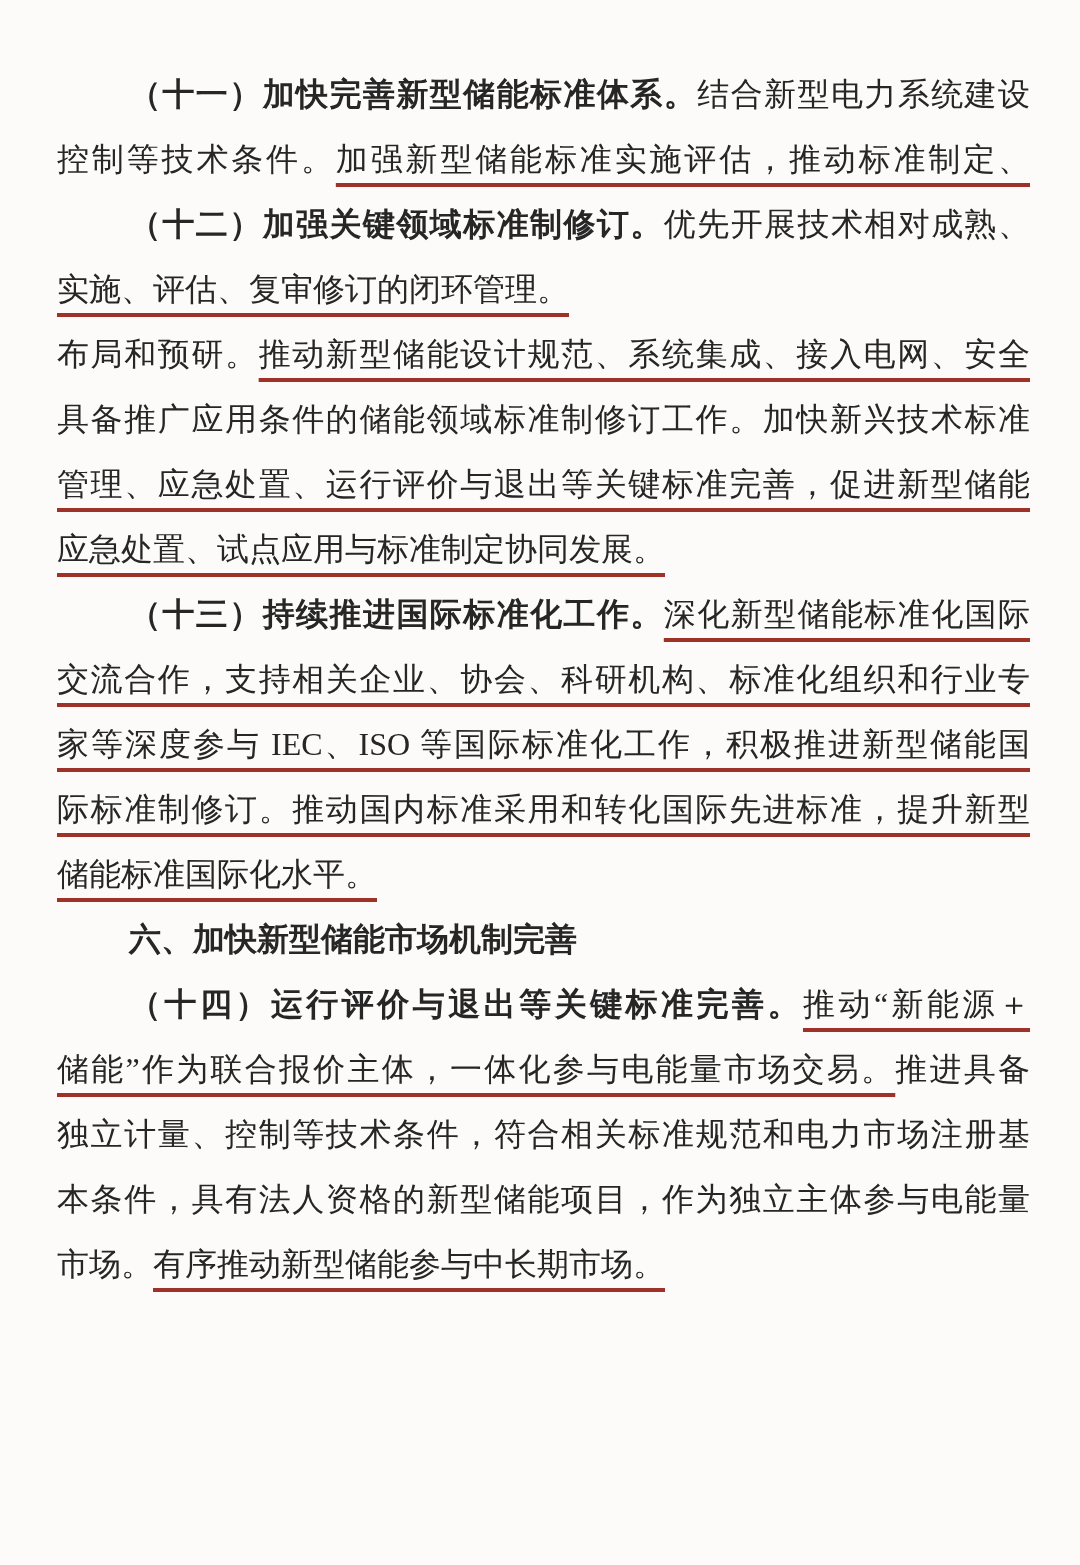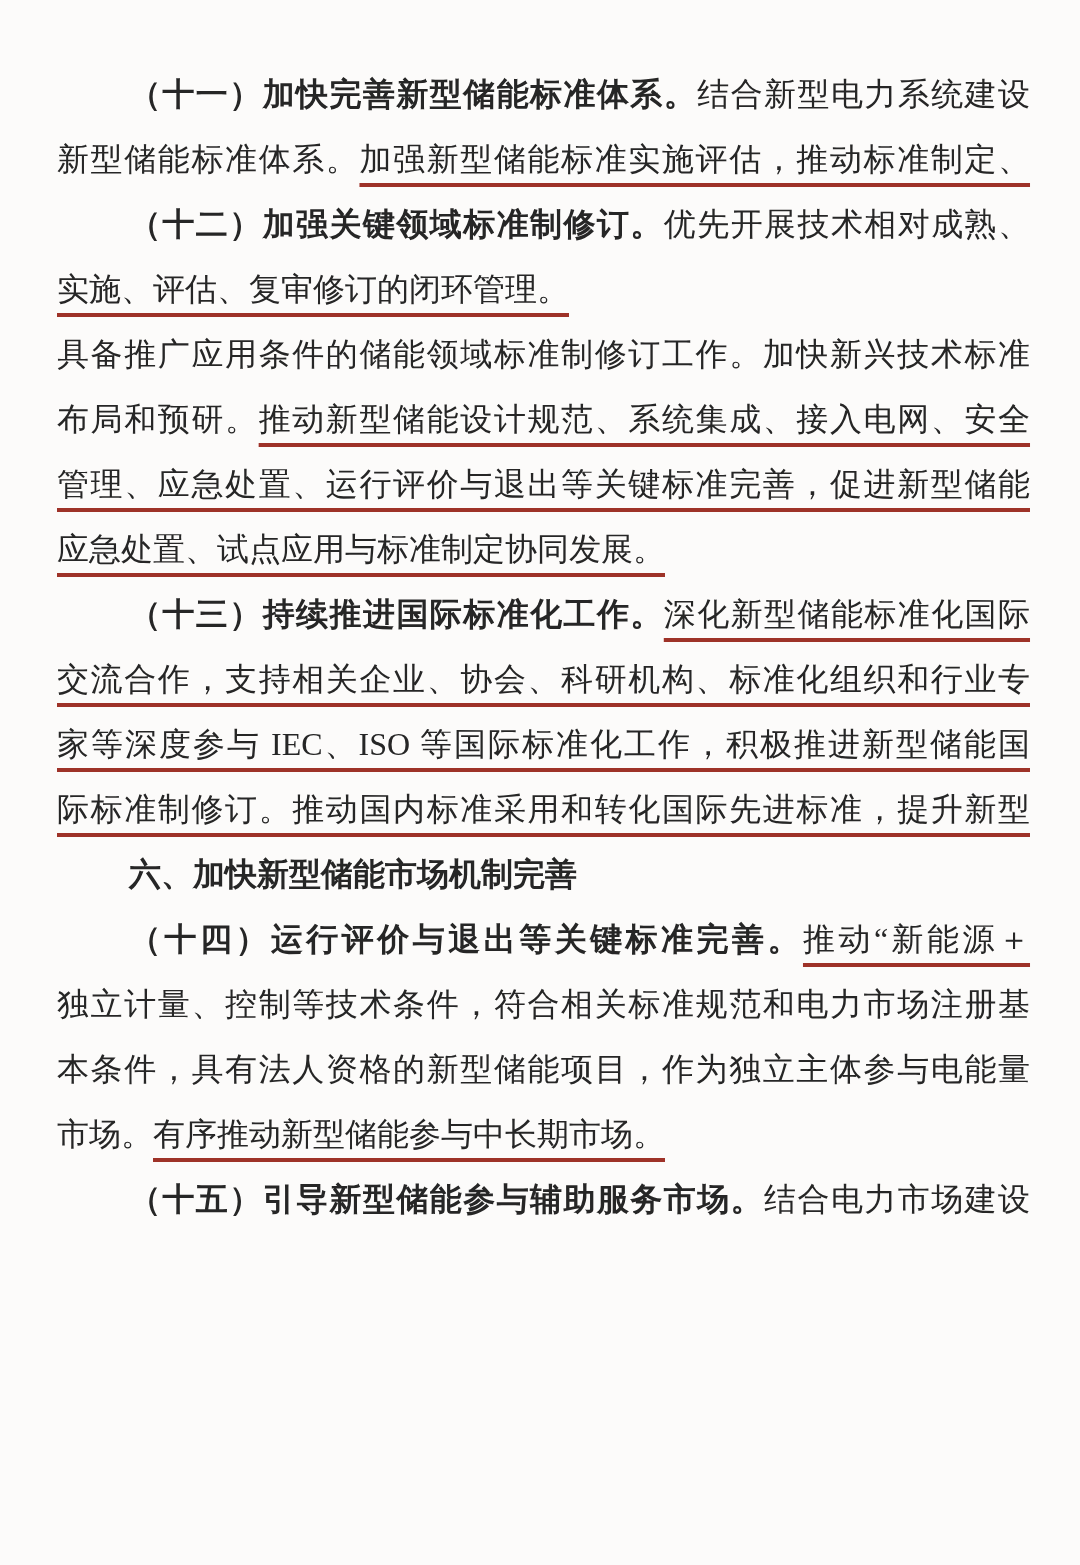--- a/index.html
+++ b/index.html
@@ -39,31 +39,32 @@
     text-underline-offset: 13px;
     text-decoration-skip-ink: none;
   }
 </style>
 </head>
 <body>
 
 <div class="page">
   <div>
       <div class="line justify indent"><span class="seg-bold">（十一）加快完善新型储能标准体系。</span><span class="">结合新型电力系统建设</span></div>
-      <div class="line justify"><span class="">新型储能标准体系。</span><span class=" u">加强新型储能标准实施评估，推动标准制定、</span></div>
+      <div class="line justify"><span class="">控制等技术条件。</span><span class=" u">加强新型储能标准实施评估，推动标准制定、</span></div>
       <div class="line justify indent"><span class="seg-bold">（十二）加强关键领域标准制修订。</span><span class="">优先开展技术相对成熟、</span></div>
       <div class="line"><span class=" u">实施、评估、复审修订的闭环管理。</span></div>
+      <div class="line justify"><span class="">布局和预研。</span><span class=" u">推动新型储能设计规范、系统集成、接入电网、安全</span></div>
       <div class="line justify"><span class="">具备推广应用条件的储能领域标准制修订工作。加快新兴技术标准</span></div>
-      <div class="line justify"><span class="">布局和预研。</span><span class=" u">推动新型储能设计规范、系统集成、接入电网、安全</span></div>
       <div class="line justify"><span class=" u">管理、应急处置、运行评价与退出等关键标准完善，促进新型储能</span></div>
       <div class="line"><span class=" u">应急处置、试点应用与标准制定协同发展。</span></div>
       <div class="line justify indent"><span class="seg-bold">（十三）持续推进国际标准化工作。</span><span class=" u">深化新型储能标准化国际</span></div>
       <div class="line justify"><span class=" u">交流合作，支持相关企业、协会、科研机构、标准化组织和行业专</span></div>
       <div class="line justify"><span class=" u">家等深度参与 IEC、ISO 等国际标准化工作，积极推进新型储能国</span></div>
       <div class="line justify"><span class=" u">际标准制修订。推动国内标准采用和转化国际先进标准，提升新型</span></div>
+      <div class="line"><span class=" u">储能标准国际化水平。</span></div>
       <div class="line indent"><span class="seg-bold">六、加快新型储能市场机制完善</span></div>
       <div class="line justify indent"><span class="seg-bold">（十四）运行评价与退出等关键标准完善。</span><span class=" u">推动“新能源＋</span></div>
+      <div class="line justify"><span class=" u">储能”作为联合报价主体，一体化参与电能量市场交易。</span><span class="">推进具备</span></div>
       <div class="line justify"><span class="">独立计量、控制等技术条件，符合相关标准规范和电力市场注册基</span></div>
       <div class="line justify"><span class="">本条件，具有法人资格的新型储能项目，作为独立主体参与电能量</span></div>
       <div class="line"><span class="">市场。</span><span class=" u">有序推动新型储能参与中长期市场。</span></div>
-      <div class="line justify indent"><span class="seg-bold">（十五）引导新型储能参与辅助服务市场。</span><span class="">结合电力市场建设</span></div>
     </div>
 </div>
 
 </body></html>

